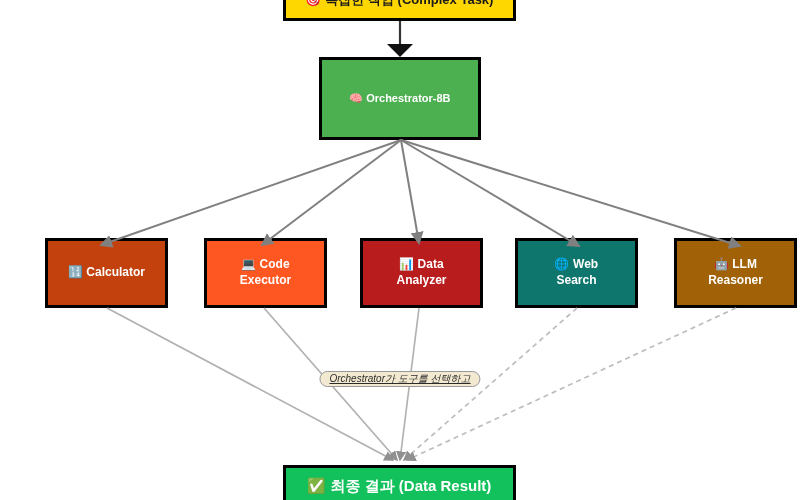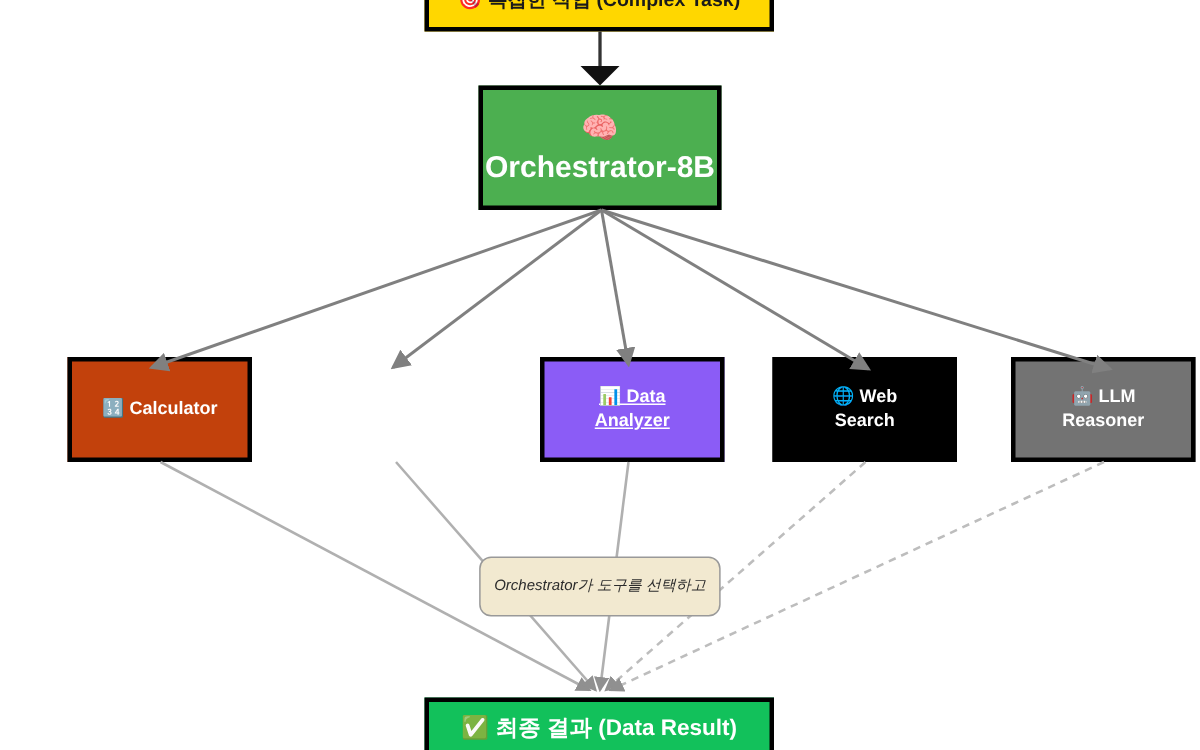--- a/index.html
+++ b/index.html
@@ -8,59 +8,63 @@
     overflow:hidden;font-family:"Liberation Sans",sans-serif;
   }
   .node{
     position:absolute;box-sizing:border-box;border:3px solid #000;
     display:flex;align-items:center;justify-content:center;
     font-weight:bold;text-align:center;z-index:1;
   }
   .node .lbl{white-space:pre-line;line-height:1.3;}
   .task{left:283px;top:-45px;width:233px;height:66px;align-items:flex-end;
         padding-bottom:9px;font-size:13px;color:#1a1a1a;}
-  .orch{left:319px;top:57px;width:162px;height:83px;font-size:20px;color:#fff;}
+  .orch{left:319px;top:57px;width:162px;height:83px;font-size:11px;color:#fff;}
   .tool{top:238px;width:123px;height:70px;font-size:12px;color:#fff;border-width:3px;}
   .t0{left:45px;} .t1{left:204px;} .t2{left:360px;} .t3{left:515px;} .t4{left:674px;}
   .final{left:283px;top:465px;width:233px;height:60px;align-items:flex-start;
          padding-top:8px;font-size:15px;color:#fff;}
   .edges{position:absolute;left:0;top:0;width:800px;height:500px;z-index:5;pointer-events:none;}
   .note{
     position:absolute;left:50%;top:371px;transform:translateX(-50%);
     z-index:10;border:1px solid #999;border-radius:8px;
-    padding:12px 9px;font-size:10px;font-style:italic;color:#2b2b2b;
-    line-height:1.4;text-align:center;
+    padding:0 9px;font-size:10px;font-style:italic;color:#2b2b2b;
+    line-height:1.4;text-align:center;text-decoration:underline;
   }
   .note div{white-space:nowrap;}
 </style>
 </head>
 <body>
 
 <div class="canvas">
 
   <div class="node task" style="background-color: rgb(255, 215, 0);">
     <span class="lbl">🎯 복잡한 작업 (Complex Task)</span>
   </div>
 
   <div class="node orch" style="background-color: rgb(76, 175, 80);">
     <span class="lbl">🧠 Orchestrator-8B</span>
   </div>
 
   <div class="node tool t0" style="background-color: #c2410c;">
     <span class="lbl">🔢 Calculator</span>
   </div>
-  <div class="node tool t2" style="background-color: #8b5cf6; text-decoration: underline;">
+  <div class="node tool t1" style="background-color: rgb(255, 87, 34);">
+    <span class="lbl">💻 Code
+Executor</span>
+  </div>
+  <div class="node tool t2" style="background-color: #b91c1c;">
     <span class="lbl">📊 Data
 Analyzer</span>
   </div>
-  <div class="node tool t3" style="background-color: #000000;">
+  <div class="node tool t3" style="background-color: #0f766e;">
     <span class="lbl">🌐 Web
 Search</span>
   </div>
-  <div class="node tool t4" style="background-color: #737373;">
+  <div class="node tool t4" style="background-color: #a16207;">
     <span class="lbl">🤖 LLM
 Reasoner</span>
   </div>
 
   <div class="node final" style="background-color: rgb(18, 193, 91);">
     <span class="lbl">✅ 최종 결과 (Data Result)</span>
   </div>
 
   <svg class="edges" viewBox="0 0 800 500">
     <defs>

